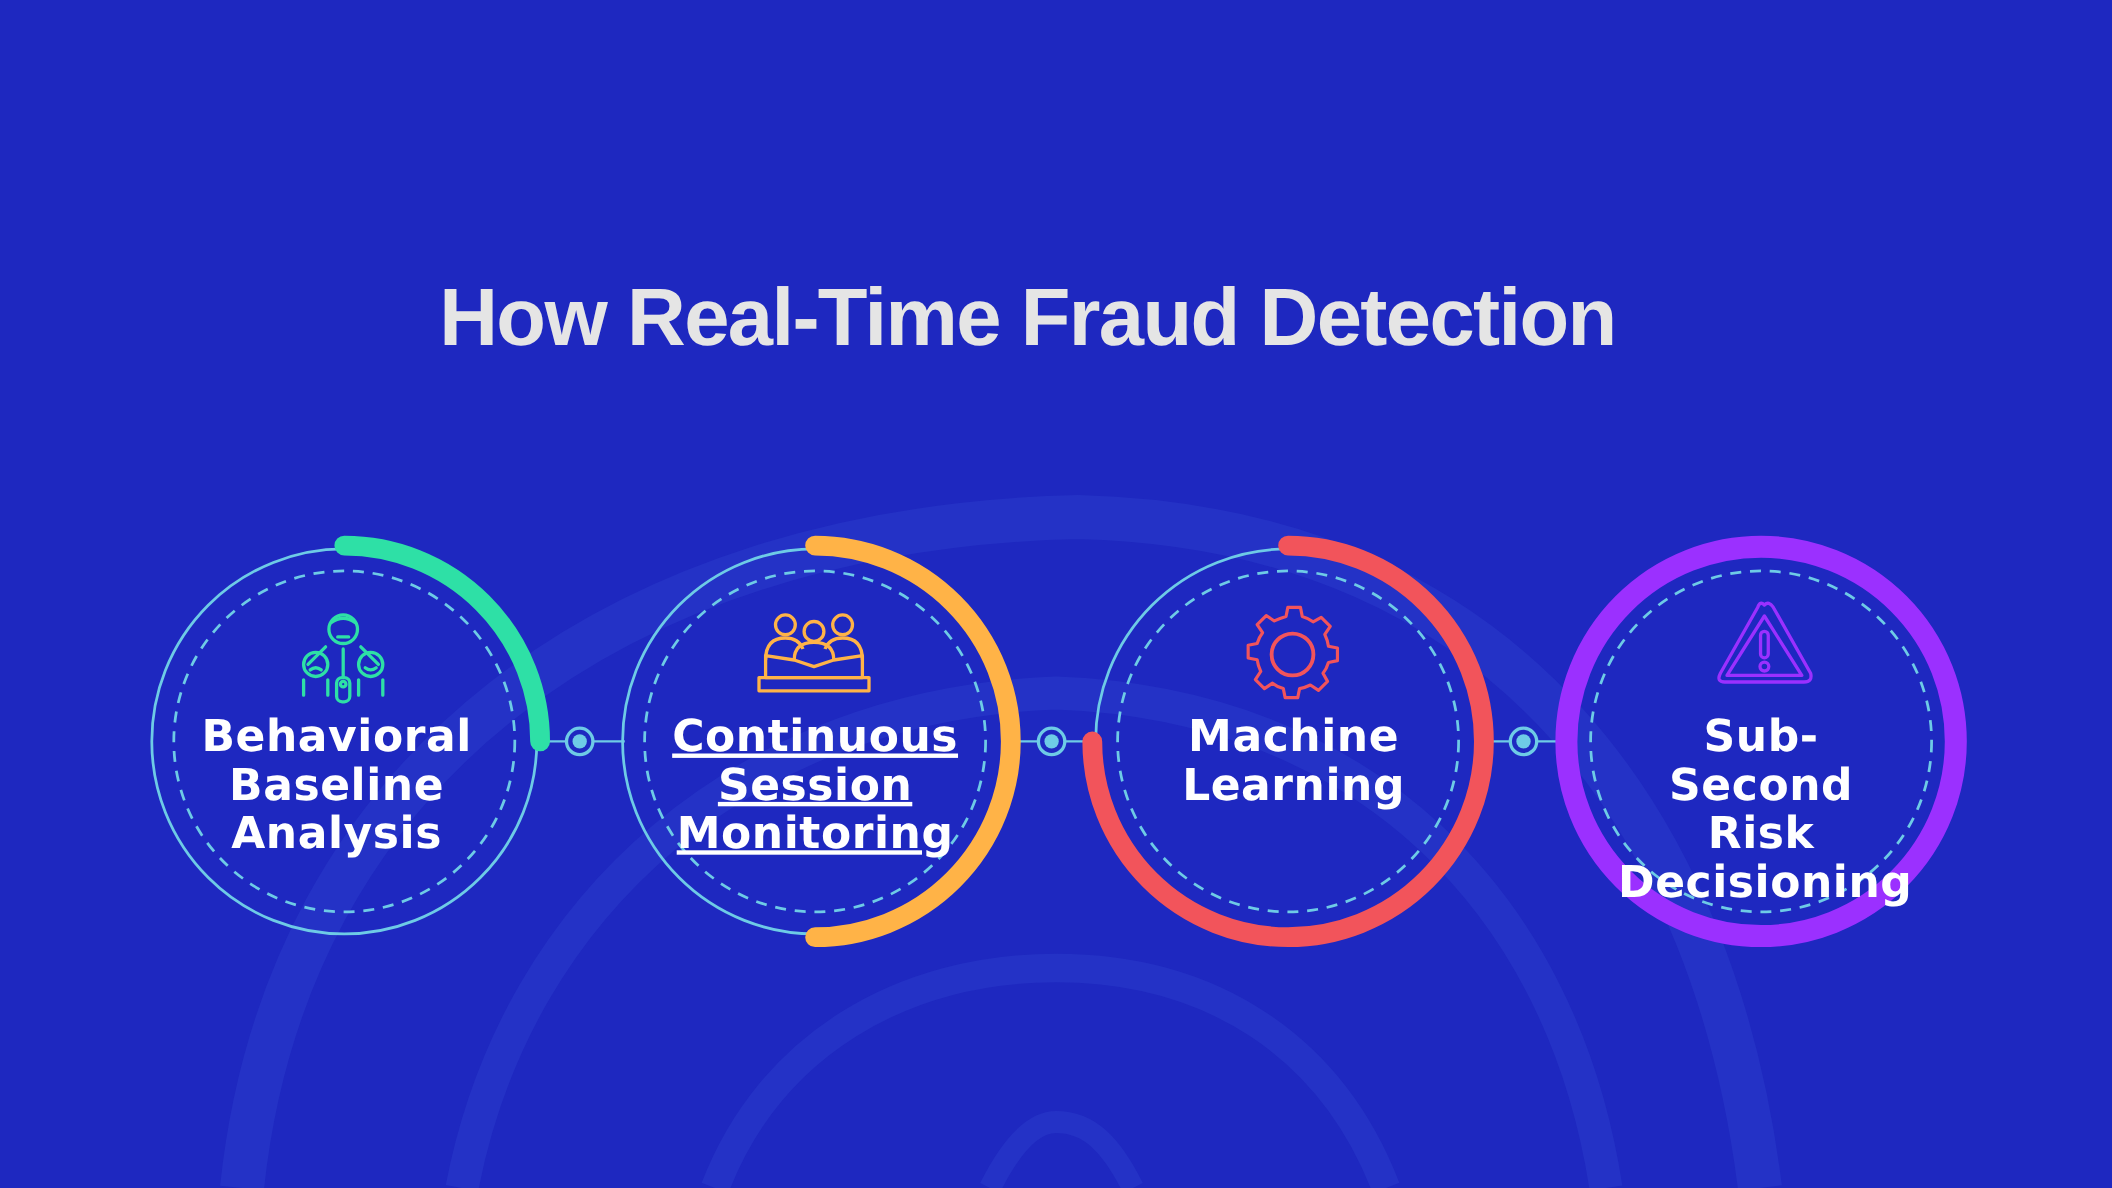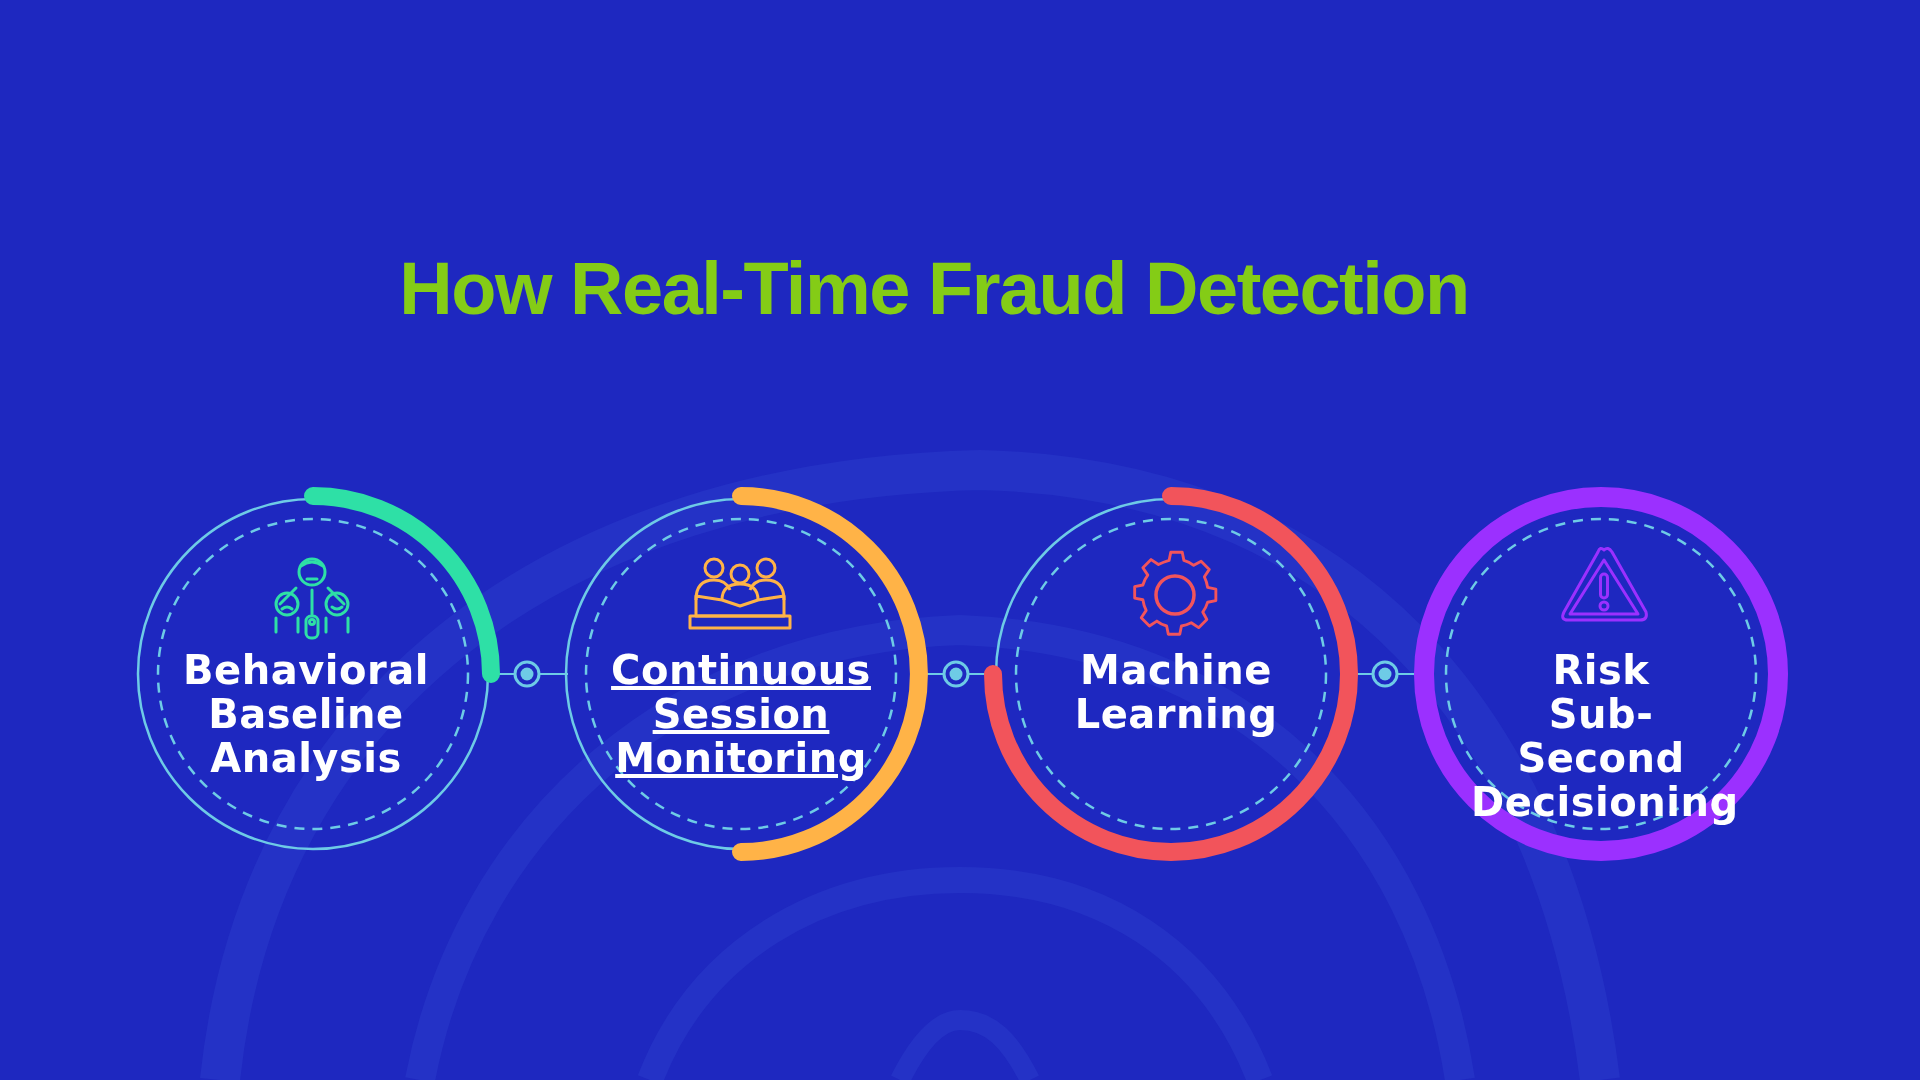--- a/index.html
+++ b/index.html
@@ -5,21 +5,21 @@
     html, body { margin: 0; padding: 0; }
     body {
       width: 1920px; height: 1080px; overflow: hidden;
       background: #1e28c0;
       font-family: "DejaVu Sans", "Liberation Sans", sans-serif;
       position: relative;
     }
     .bg-deco { position: absolute; left: 0; top: 0; width: 1920px; height: 1080px; }
     .title {
       position: absolute; left: 0; top: 196px; width: 1868px;
-      text-align: center; color: #84cc16;
+      text-align: center; color: #e5e5e5;
       font-family: "Liberation Sans", "DejaVu Sans", sans-serif;
       font-weight: 700; font-size: 74px; line-height: 86px;
       letter-spacing: -1.5px;
     }
     .title span { display: block; }
     .diagram { position: absolute; left: 0; top: 0; width: 1920px; height: 1080px; }
     .step-label {
       position: absolute; width: 260px; text-align: center; color: #ffffff;
       font-family: "DejaVu Sans", sans-serif; font-weight: 700;
       font-size: 40px; line-height: 44px; letter-spacing: 0.5px;
@@ -135,16 +135,16 @@
 <div class="step-label" style="left:611px; top:648px;text-decoration:underline;">
   <span>Continuous</span>
   <span>Session</span>
   <span>Monitoring</span>
 </div>
 <div class="step-label" style="left:1046px; top:648px;">
   <span>Machine</span>
   <span>Learning</span>
 </div>
 <div class="step-label" style="left:1471px; top:648px;">
+  <span>Sub-Second</span>
   <span>Risk</span>
-  <span>Sub-Second</span>
   <span>Decisioning</span>
 </div>
 
 </body></html>

